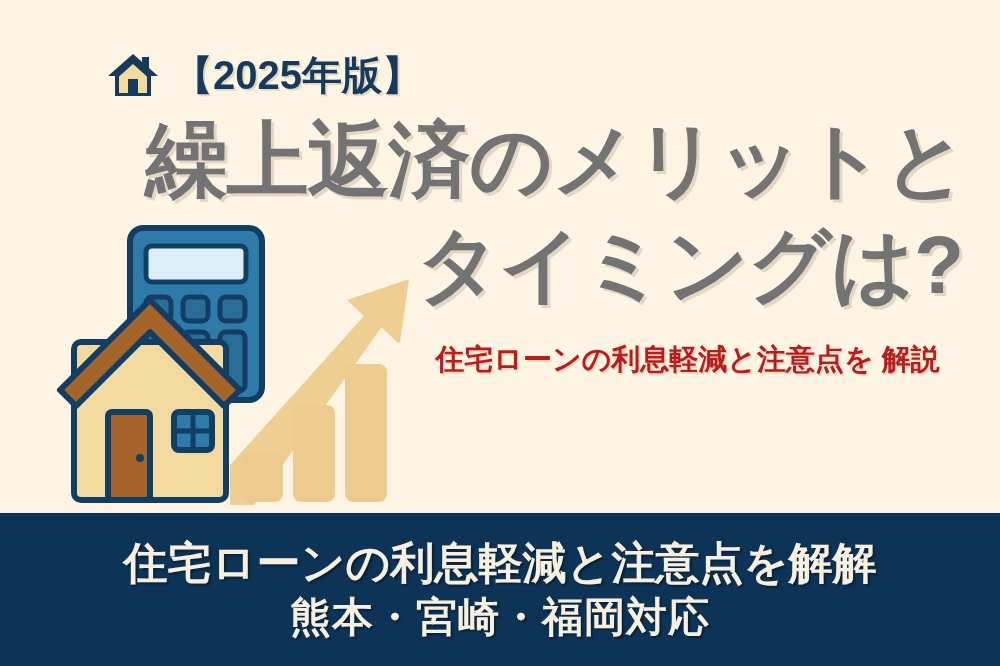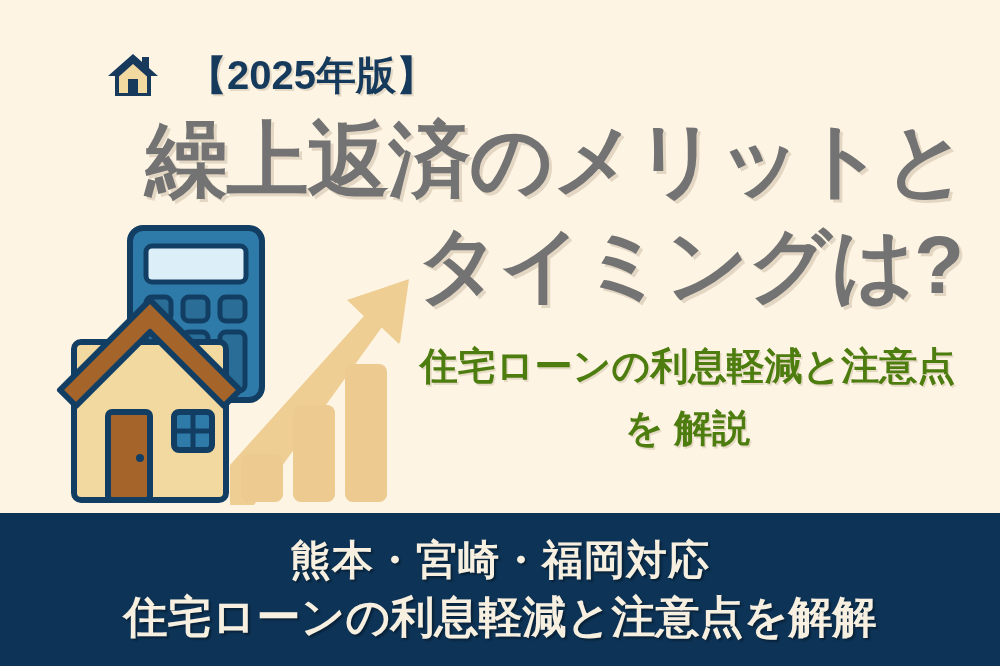--- a/index.html
+++ b/index.html
@@ -23,21 +23,21 @@
     overflow: hidden;
   }
 
   
   .eyebrow-row {
     position: absolute;
     left: 104px;
     top: 46px;
     display: flex;
     align-items: center;
-    gap: 25px;
+    gap: 11px;
   }
   .home-badge-icon {
     width: 58px;
     height: 58px;
     display: block;
   }
   .eyebrow-text {
     font-family: "Liberation Sans", "DejaVu Sans", sans-serif;
     font-size: 40px;
     font-weight: 700;
@@ -75,24 +75,24 @@
     padding-right: 22px;
   }
 
   
   .subhead {
     position: absolute;
     left: 405px;
     top: 336px;
     width: 565px;
     text-align: center;
-    color: #4d7c0f;
-    font-family: "Liberation Sans", "DejaVu Sans", sans-serif;
-    font-weight: 700;
-    font-size: 38px;
+    color: #b91c1c;
+    font-family: "Liberation Sans", "DejaVu Sans", sans-serif;
+    font-weight: 700;
+    font-size: 29px;
     line-height: 1.62;
     letter-spacing: 0px;
     text-shadow: 1.5px 1.5px 0 rgba(190,170,140,.35);
   }
 
   
   .illustration {
     position: absolute;
     left: 48px;
     top: 222px;
@@ -198,17 +198,17 @@
 
         <rect x="126" y="190" width="38" height="38" rx="5" ry="5" fill="#2E7AA8" stroke="#123E63" stroke-width="6"></rect>
         <line x1="145" y1="190" x2="145" y2="228" stroke="#123E63" stroke-width="5"></line>
         <line x1="126" y1="209" x2="164" y2="209" stroke="#123E63" stroke-width="5"></line>
       </g>
 
     </svg>
   </div>
 
   <div class="banner">
+    <div class="banner-line banner-line-2">住宅ローンの利息軽減と注意点を解解</div>
     <div class="banner-line banner-line-1">熊本・宮崎・福岡対応</div>
-    <div class="banner-line banner-line-2">住宅ローンの利息軽減と注意点を解解</div>
   </div>
 
 </div>
 
 </body></html>

